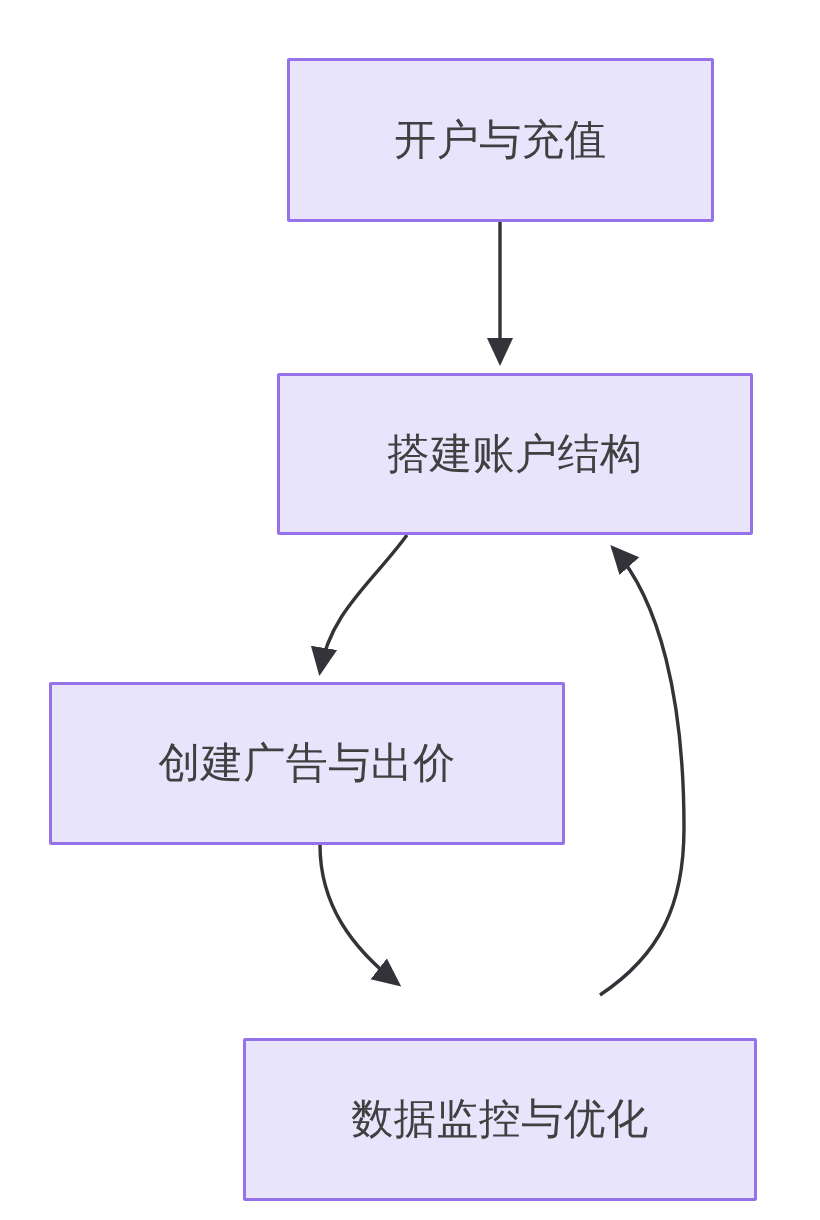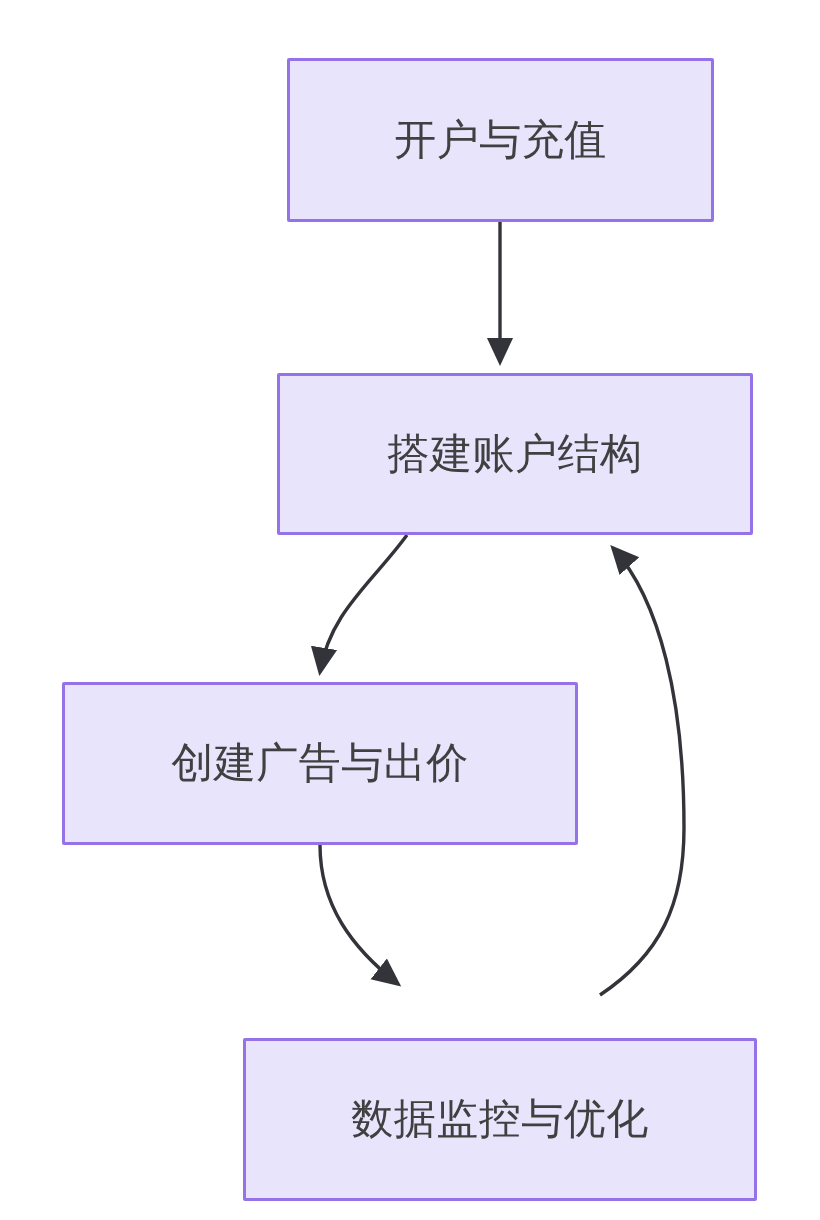--- a/index.html
+++ b/index.html
@@ -43,21 +43,21 @@
     font-size: 42px;
     line-height: 1.1;
     color: #404040;
     letter-spacing: 0.5px;
     white-space: nowrap;
     font-weight: 400;
   }
   
   #node-open-account   { left: 287px; top: 58px;   width: 427px; height: 164px; }
   #node-build-structure{ left: 265px; top: 373px;  width: 476px; height: 162px; margin-left: 12px; }
-  #node-create-ads     { left: 62px;  top: 682px;  width: 516px; height: 163px; }
+  #node-create-ads     { left: 49px;  top: 682px;  width: 516px; height: 163px; }
   #node-monitor-optimize{left: 243px; top: 995px;  width: 514px; height: 163px; margin-top: 43px; }
 </style>
 </head>
 <body>
 
 <div id="diagram">
 
   <svg id="edge-layer" viewBox="0 0 820 1220" width="820" height="1220" xmlns="http://www.w3.org/2000/svg">
     <defs>
       <marker id="arrowhead" markerWidth="9" markerHeight="9" refX="7.2" refY="4.5" orient="auto" markerUnits="strokeWidth">

